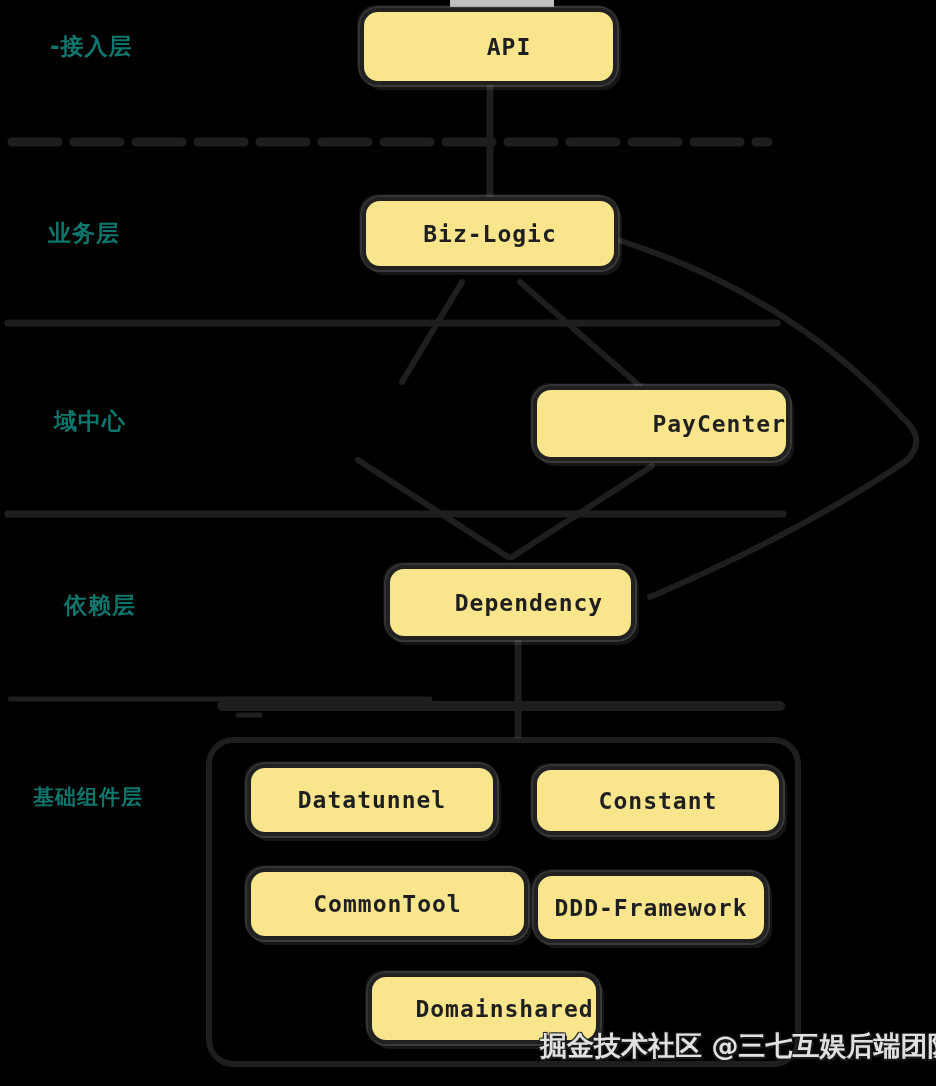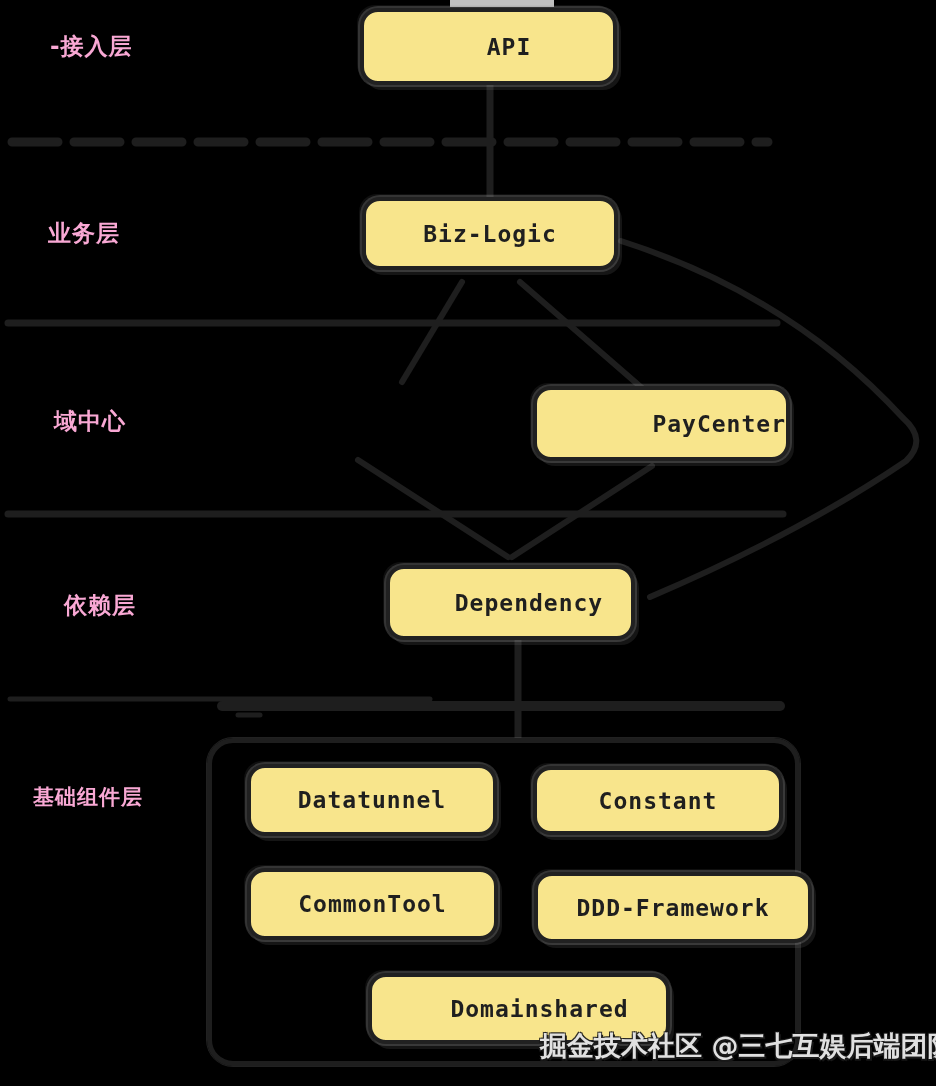--- a/index.html
+++ b/index.html
@@ -27,21 +27,21 @@
   .group-box{
     position:absolute;
     border:5px solid #1E1E1E;
     border-radius:26px;
     background:transparent;
     box-sizing:border-box;
     box-shadow:0 0 0 1px rgba(150,150,150,.22);
   }
   .row-label{
     position:absolute;
-    color:#f9a8d4;
+    color:#0f766e;
     font-family:"DejaVu Sans", sans-serif;
     font-size:23px;
     font-weight:bold;
     letter-spacing:1px;
     white-space:nowrap;
   }
   .watermark{
     position:absolute;
     left:540px;top:1028px;
     width:396px;
@@ -107,27 +107,27 @@
   <div class="group-box" style="left:207px;top:738px;width:593px;height:328px;"></div>
 
   <div class="node" style="left:247px;top:764px;width:250px;height:72px;">
     <span>Datatunnel</span>
   </div>
 
   <div class="node" style="left:533px;top:766px;width:250px;height:69px;">
     <span>Constant</span>
   </div>
 
-  <div class="node" style="left:247px;top:868px;width:251px;height:72px;">
+  <div class="node" style="left:247px;top:868px;width:281px;height:72px;">
     <span>CommonTool</span>
   </div>
 
-  <div class="node" style="left:534px;top:872px;width:278px;height:71px;">
+  <div class="node" style="left:534px;top:872px;width:234px;height:71px;">
     <span>DDD-Framework</span>
   </div>
 
-  <div class="node" style="left:368px;top:973px;width:302px;height:71px;padding-left:41px;">
+  <div class="node" style="left:368px;top:973px;width:232px;height:71px;padding-left:41px;">
     <span>Domainshared</span>
   </div>
 
   <div class="watermark">掘金技术社区 @三七互娱后端团队</div>
 
 </div>
 
 </body></html>

